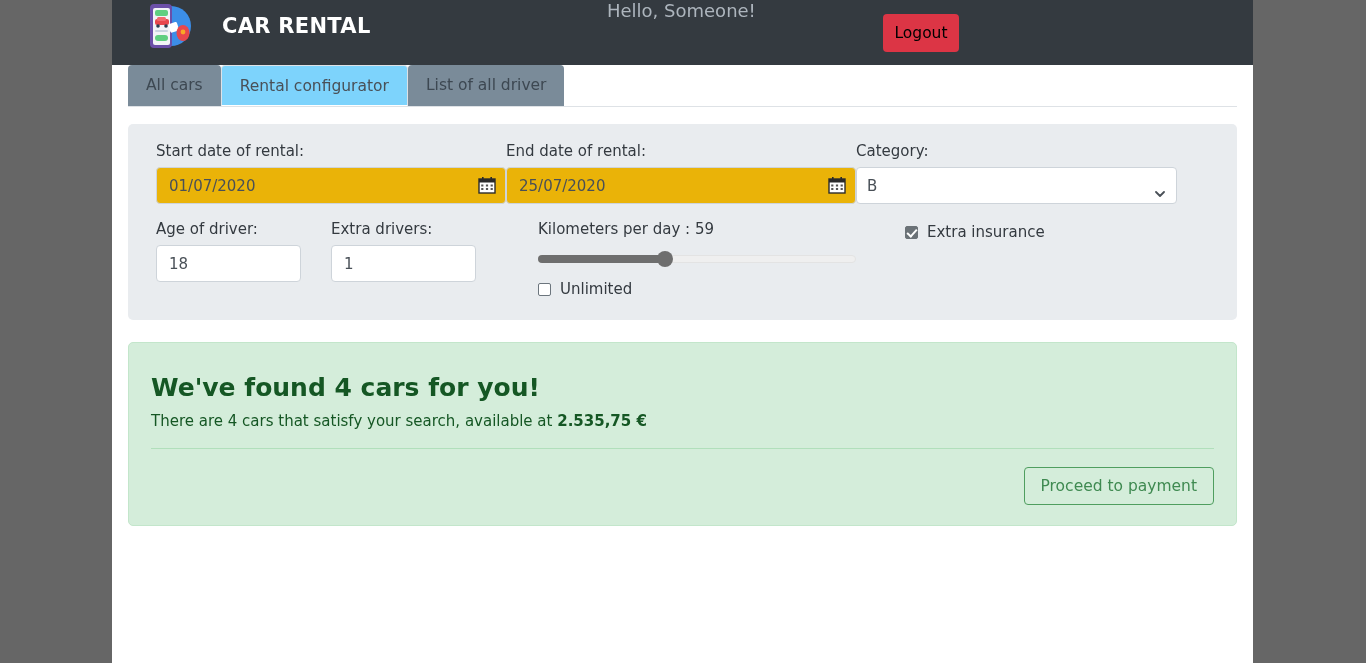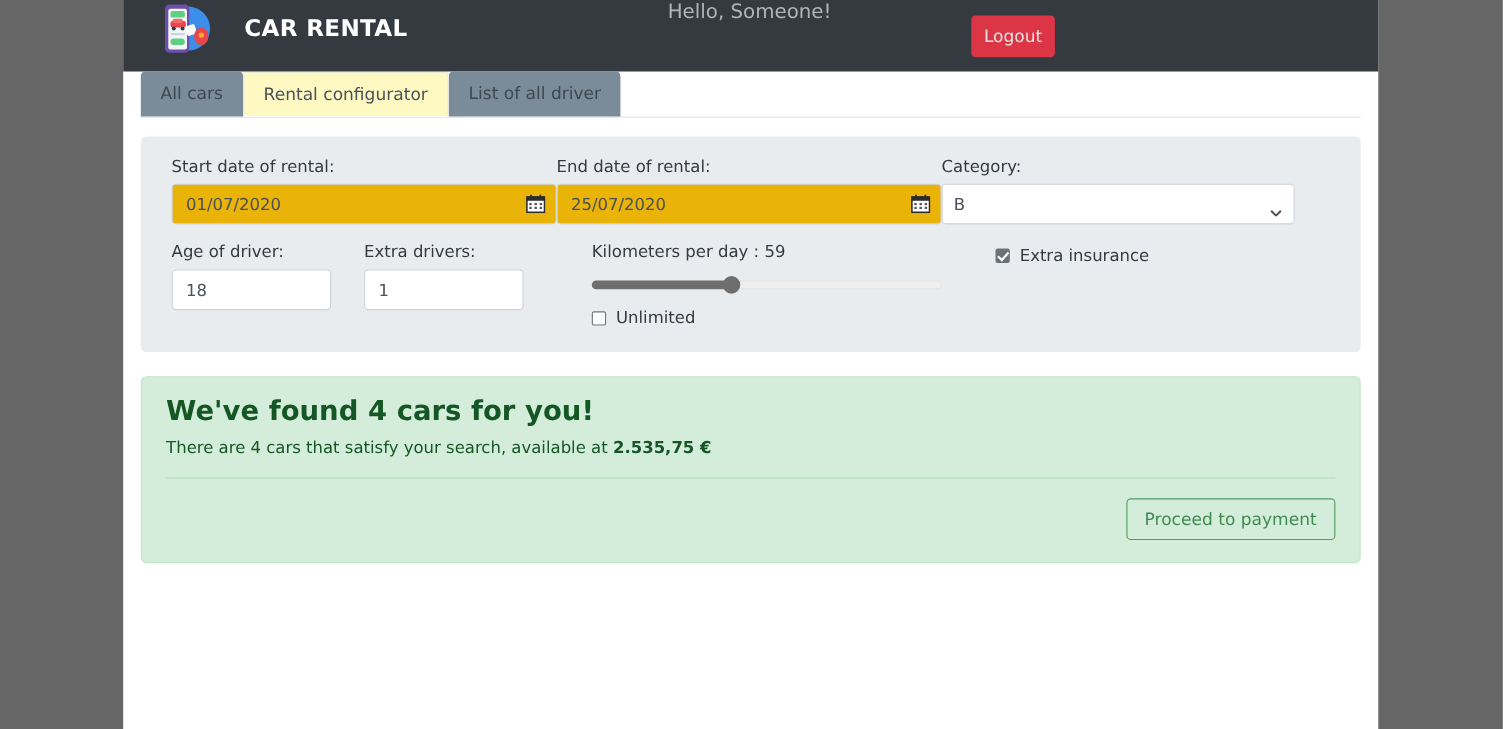--- a/index.html
+++ b/index.html
@@ -49,21 +49,21 @@
     color: #adb5bd;
     font-size: 18px;
     white-space: nowrap;
   }
   .logout-btn {
     position: absolute;
     left: 771px;
     top: 14px;
     width: 76px; height: 38px;
     background: #dc3545;
-    color: #e5e5e5;
+    color: #000000;
     border: none;
     border-radius: 4px;
     font-size: 15.5px;
     font-family: inherit;
     cursor: pointer;
     line-height: 38px;
     text-align: center;
     padding: 0;
   }
 
@@ -81,21 +81,21 @@
     line-height: 41px;
     padding: 0 18px;
     font-size: 15.5px;
     color: #495057;
     border-radius: 4px 4px 0 0;
     cursor: pointer;
     white-space: nowrap;
   }
   .tab.inactive { background: #7a8b99; color: #3d4852; }
   .tab.active {
-    background: #fef9c3;
+    background: #7dd3fc;
     color: #495057;
     border: 1px solid #dee2e6;
     border-bottom: 1px solid #ffffff;
     position: relative;
     top: 0;
     margin-bottom: -1px;
   }
 
   
   .panel {
@@ -221,21 +221,21 @@
   }
   .cb-label { font-size: 15px; color: #343a40; margin-left: 9px; }
   .ins-line { margin-top: 0; padding-top: 3px; padding-left: 17px; }
 
   
   .alert {
     margin: 22px 16px 0 16px;
     background: #d4edda;
     border: 1px solid #c3e6cb;
     border-radius: 5px;
-    padding: 16px 22px 20px 22px;
+    padding: 30px 22px 20px 22px;
   }
   .alert-title {
     font-size: 25px;
     color: #155724;
     font-weight: bold;
     margin: 0 0 10px 0;
   }
   .alert-text {
     font-size: 15px;
     color: #155724;

